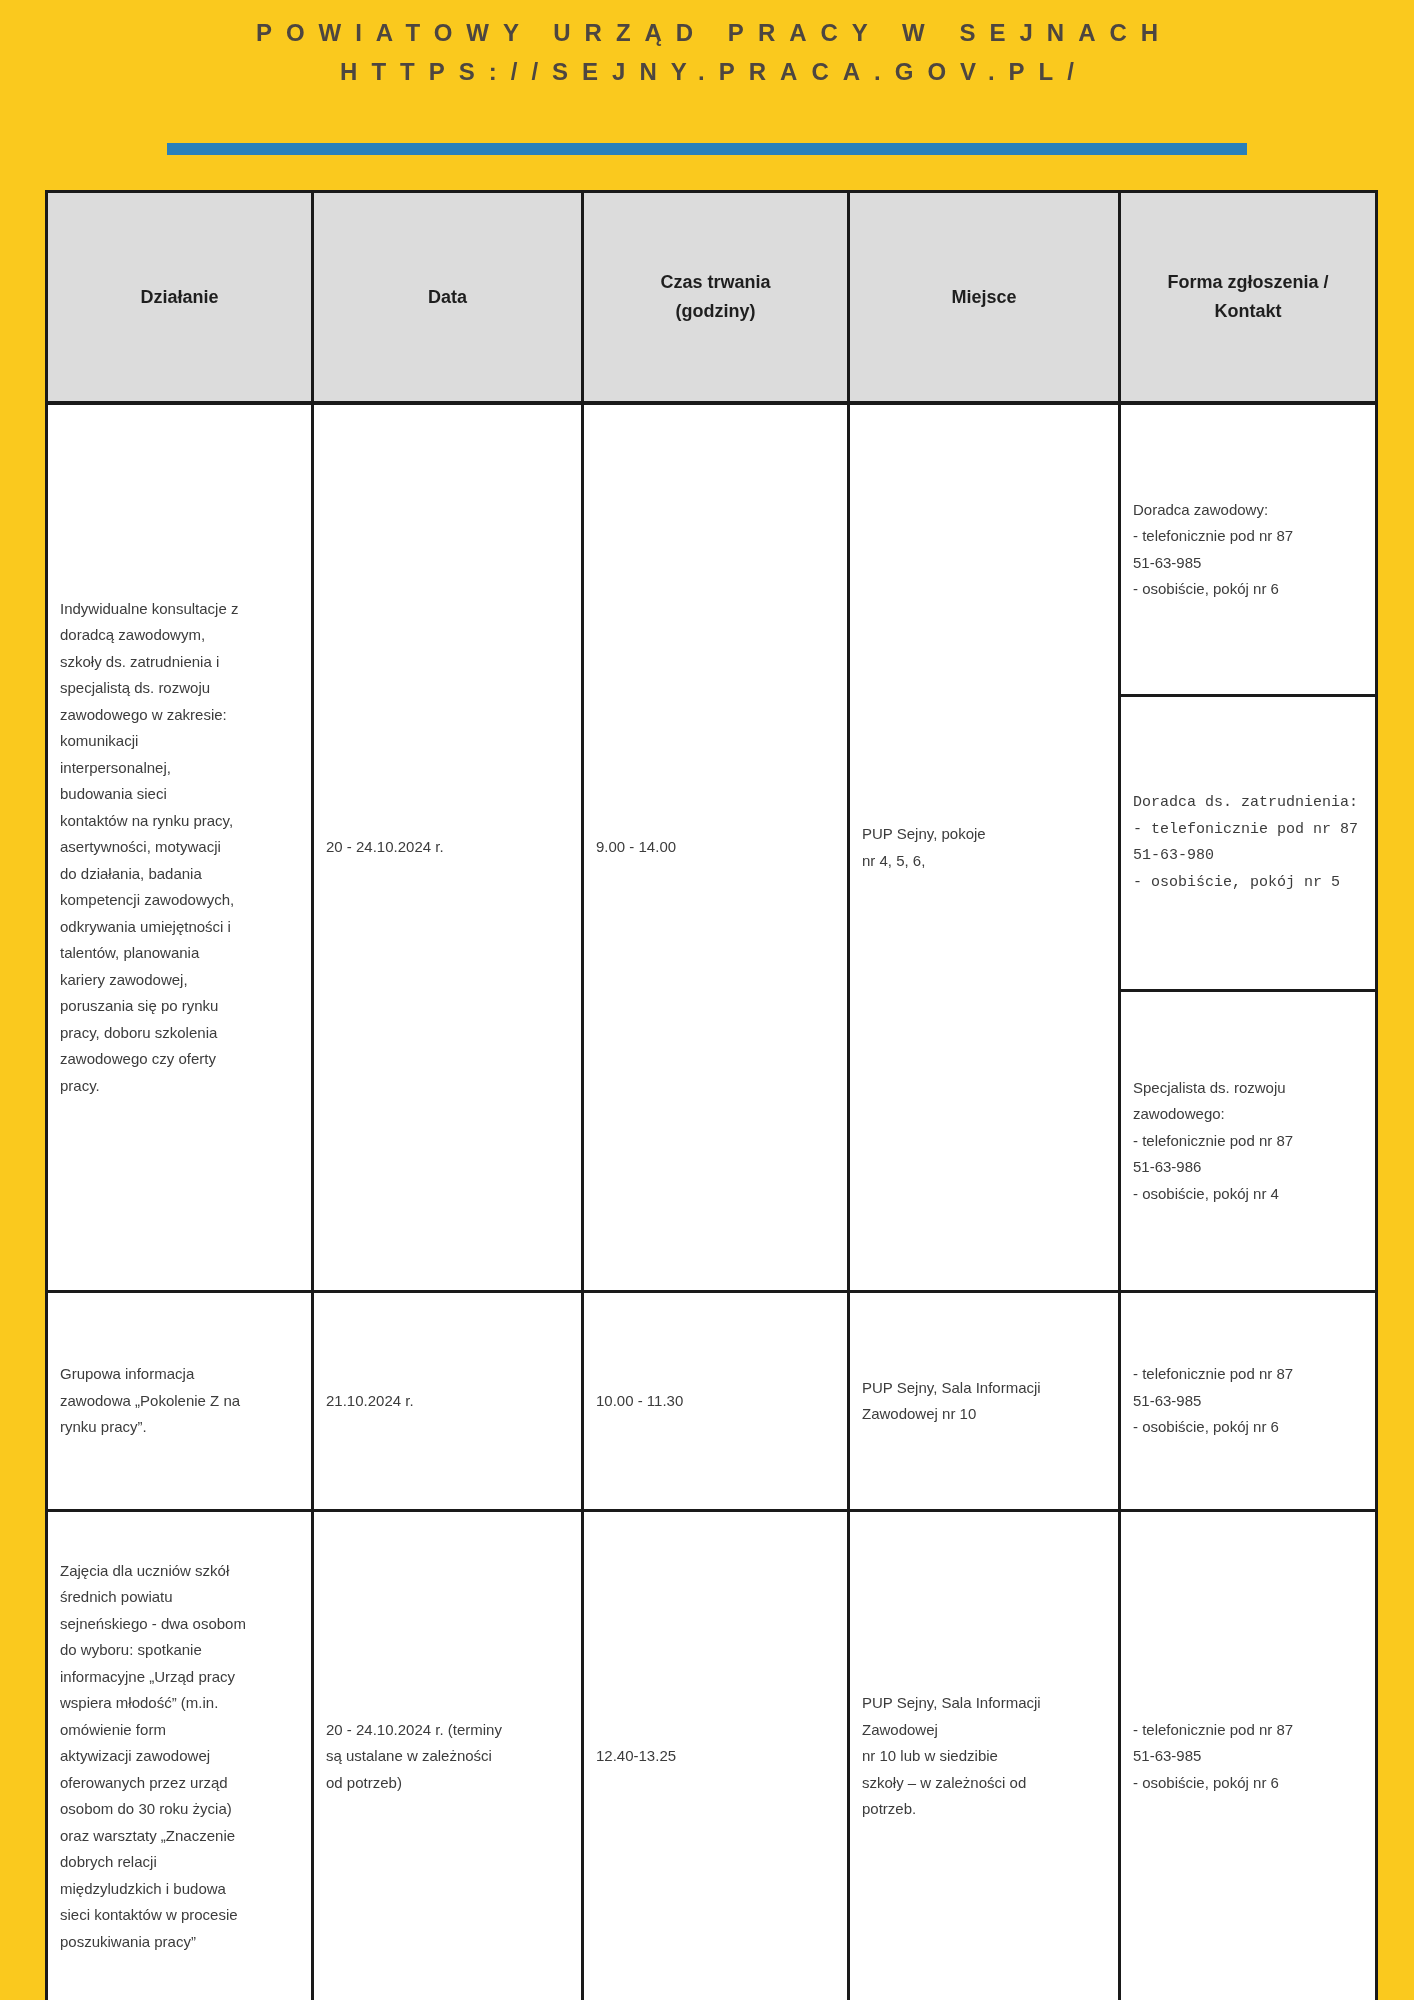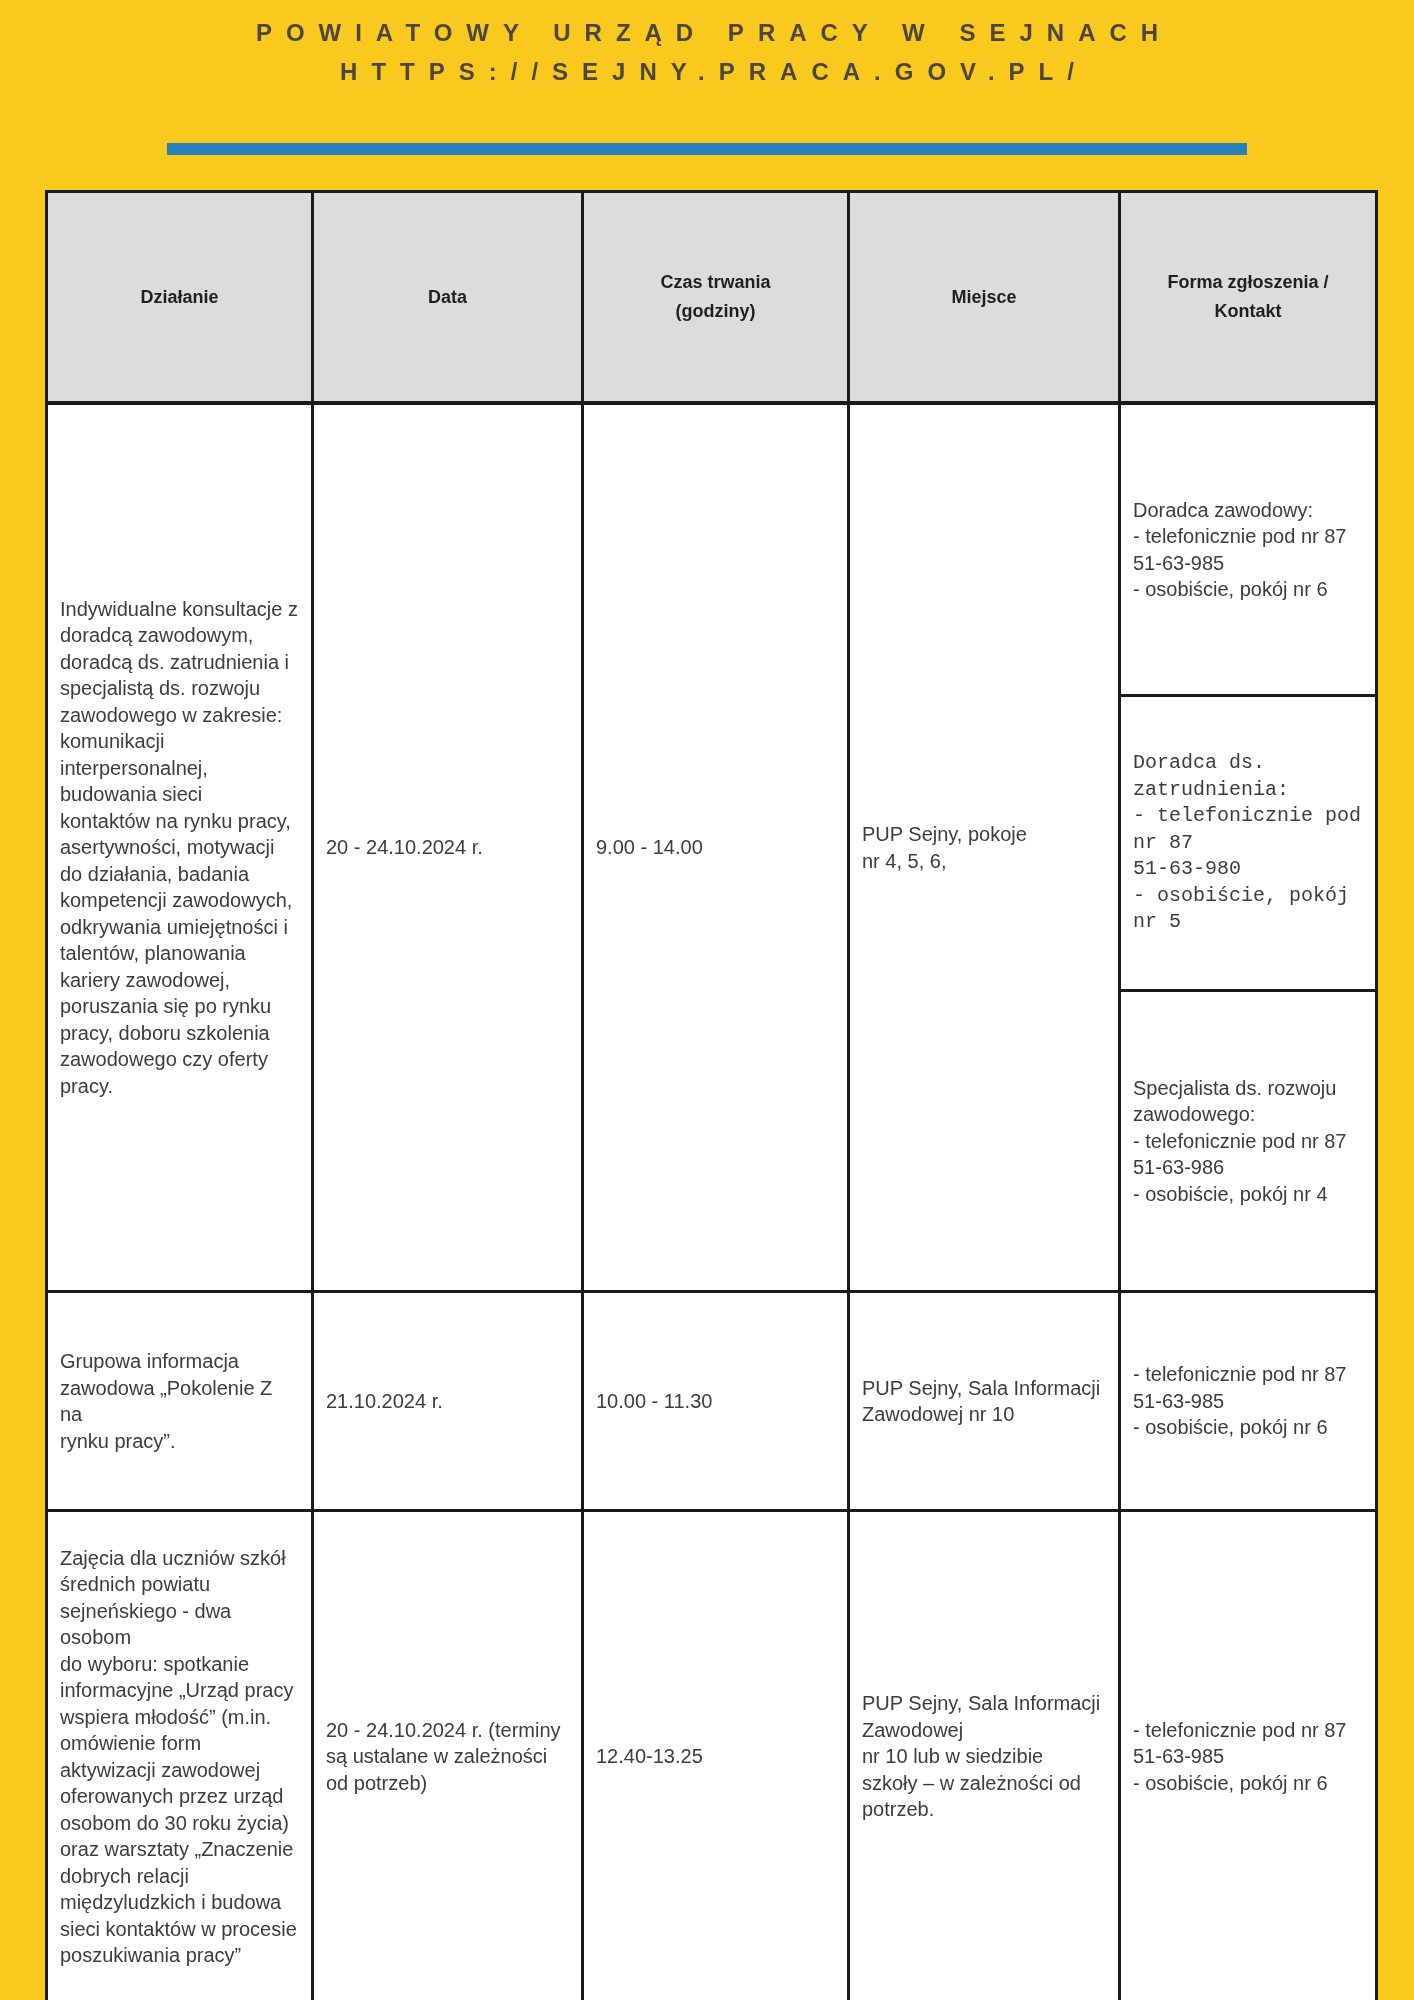--- a/index.html
+++ b/index.html
@@ -43,21 +43,21 @@
     height: 206px;
     font-size: 18px;
     font-weight: bold;
     color: #1F1F1F;
     text-align: center;
     line-height: 29px;
     border-bottom-width: 4px;
   }
   table.schedule td {
     padding: 10px 12px;
-    font-size: 20px;
+    font-size: 15px;
     color: #3C3C3C;
     text-align: left;
     line-height: 26.5px;
     background: #FFFFFF;
   }
   td .line { line-height: 26.5px; }
   td.sub1 { height: 269px; }
   td.sub2 { height: 272px; font-family: Liberation Mono, monospace; }
   td.sub3 { height: 278px; }
   tr.row2 td { height: 196px; }
@@ -102,21 +102,21 @@
             <div class="line">Forma zgłoszenia /</div>
             <div class="line">Kontakt</div>
           </th>
       </tr>
     </thead>
     <tbody>
       <tr>
         <td rowspan="3">
             <div class="line">Indywidualne konsultacje z</div>
             <div class="line">doradcą zawodowym,</div>
-            <div class="line">doradcą ds. zatrudnienia i</div>
+            <div class="line">szkoły ds. zatrudnienia i</div>
             <div class="line">specjalistą ds. rozwoju</div>
             <div class="line">zawodowego w zakresie:</div>
             <div class="line">komunikacji</div>
             <div class="line">interpersonalnej,</div>
             <div class="line">budowania sieci</div>
             <div class="line">kontaktów na rynku pracy,</div>
             <div class="line">asertywności, motywacji</div>
             <div class="line">do działania, badania</div>
             <div class="line">kompetencji zawodowych,</div>
             <div class="line">odkrywania umiejętności i</div>

